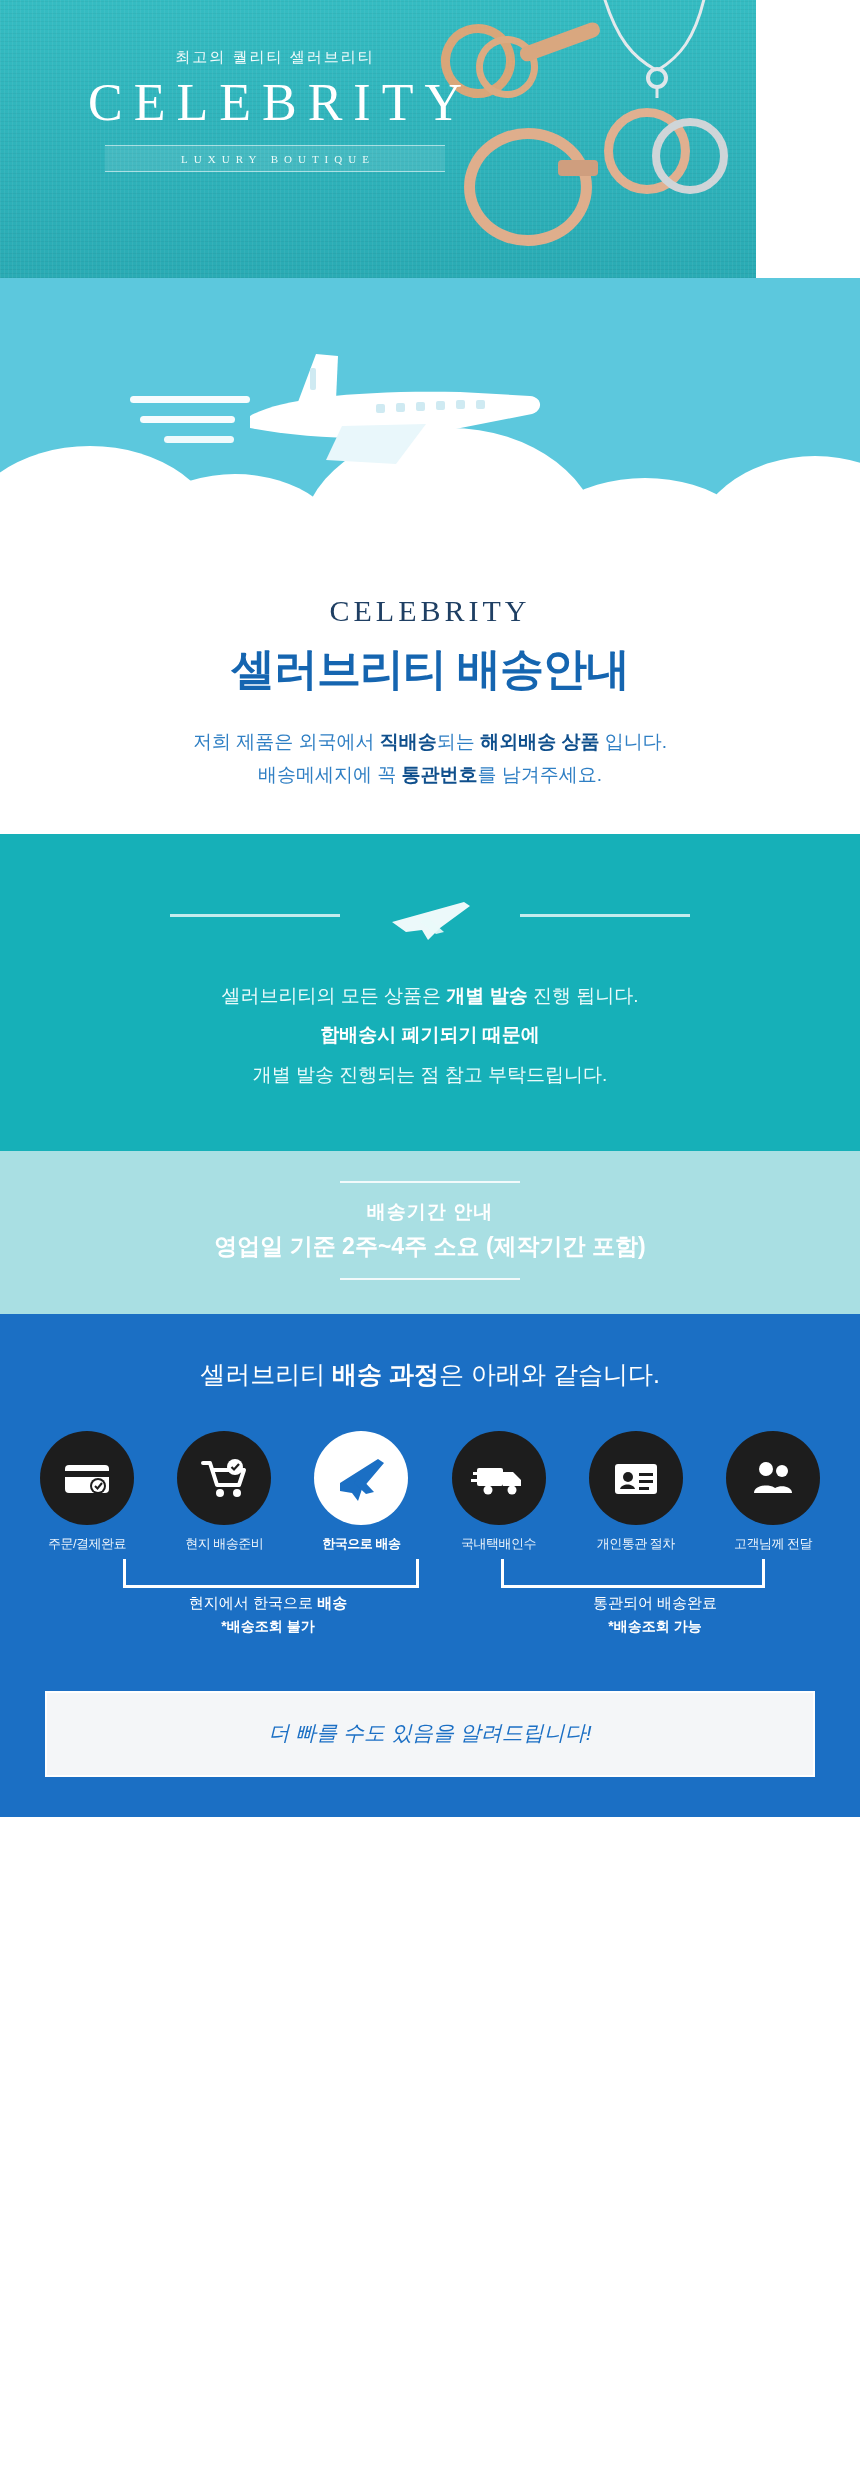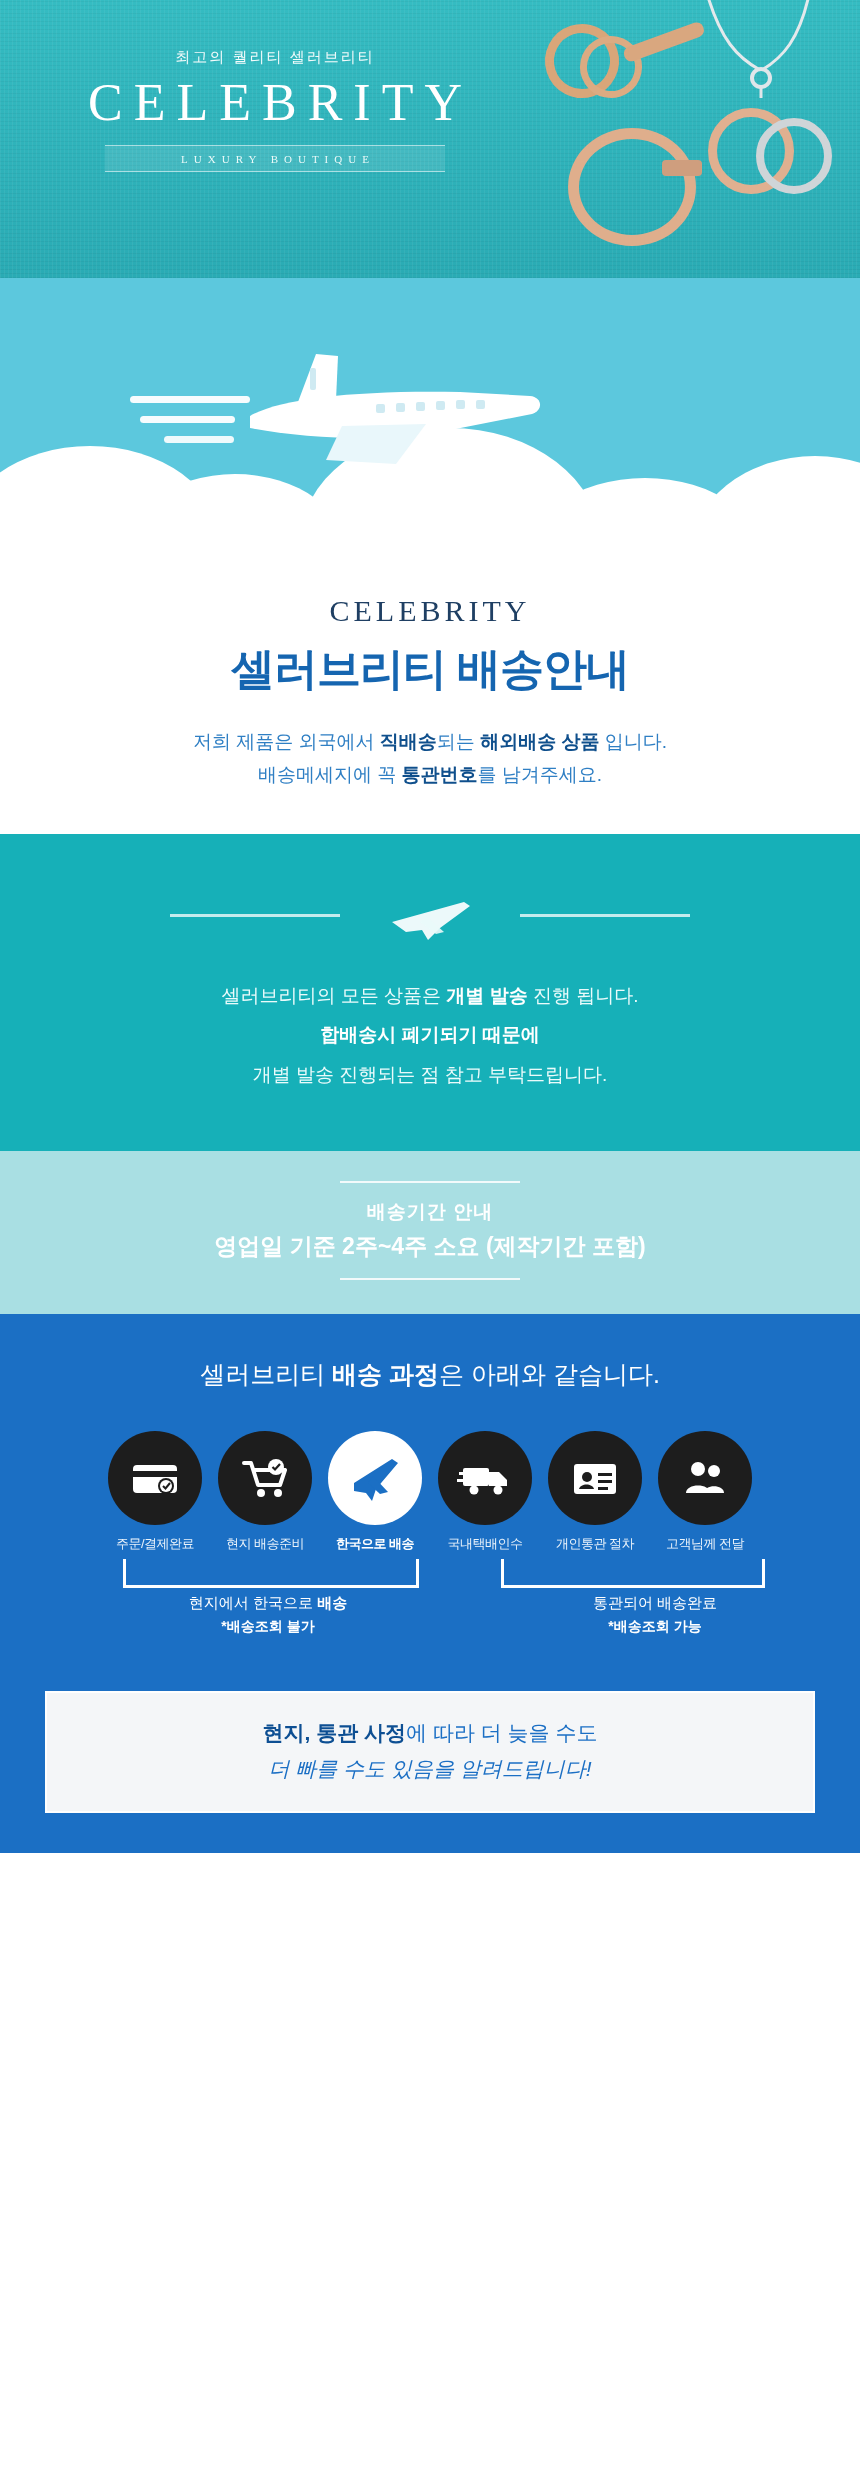--- a/index.html
+++ b/index.html
@@ -16,21 +16,21 @@
   .page {
     width: 860px;
     margin: 0 auto;
     position: relative;
     overflow: hidden;
   }
 
   
   .hero {
     position: relative;
-    width: 860px;
+    width: 756px;
     height: 278px;
     background: #d946ef;
     overflow: hidden;
   }
   .hero-texture {
     position: absolute;
     inset: 0;
     background:
       repeating-linear-gradient(90deg, rgba(255,255,255,0.05) 0 1px, rgba(255,255,255,0) 1px 4px),
       repeating-linear-gradient(0deg, rgba(0,0,0,0.04) 0 1px, rgba(0,0,0,0) 1px 4px),
@@ -214,21 +214,21 @@
   }
   .blue-heading {
     font-size: 25px;
     margin-bottom: 40px;
     color: #ffffff;
   }
   .blue-heading b { font-weight: bold; }
 
   .steps {
     display: flex;
-    justify-content: center;
+    justify-content: space-between;
     padding: 0 32px;
   }
   .step {
     width: 110px;
     text-align: center;
   }
   .step-circle {
     width: 94px;
     height: 94px;
     border-radius: 50%;
@@ -509,20 +509,17 @@
       <div class="bracket" style="left:466px; width:258px;"></div>
       <div class="bracket-label" style="left:491px; width:258px;">
         <span>통관되어 배송완료</span>
         <span class="sub">*배송조회 가능</span>
       </div>
     </div>
   </div>
 
   <div class="noticebox-wrap">
     <div class="noticebox">
-      <div class="notice-l1">
-        <b>현지, 통관 사정</b><span>에 따라 더 늦을 수도</span>
-      </div>
       <div class="notice-l2">더 빠를 수도 있음을 알려드립니다!</div>
     </div>
   </div>
 
 </div>
 
 </body></html>

